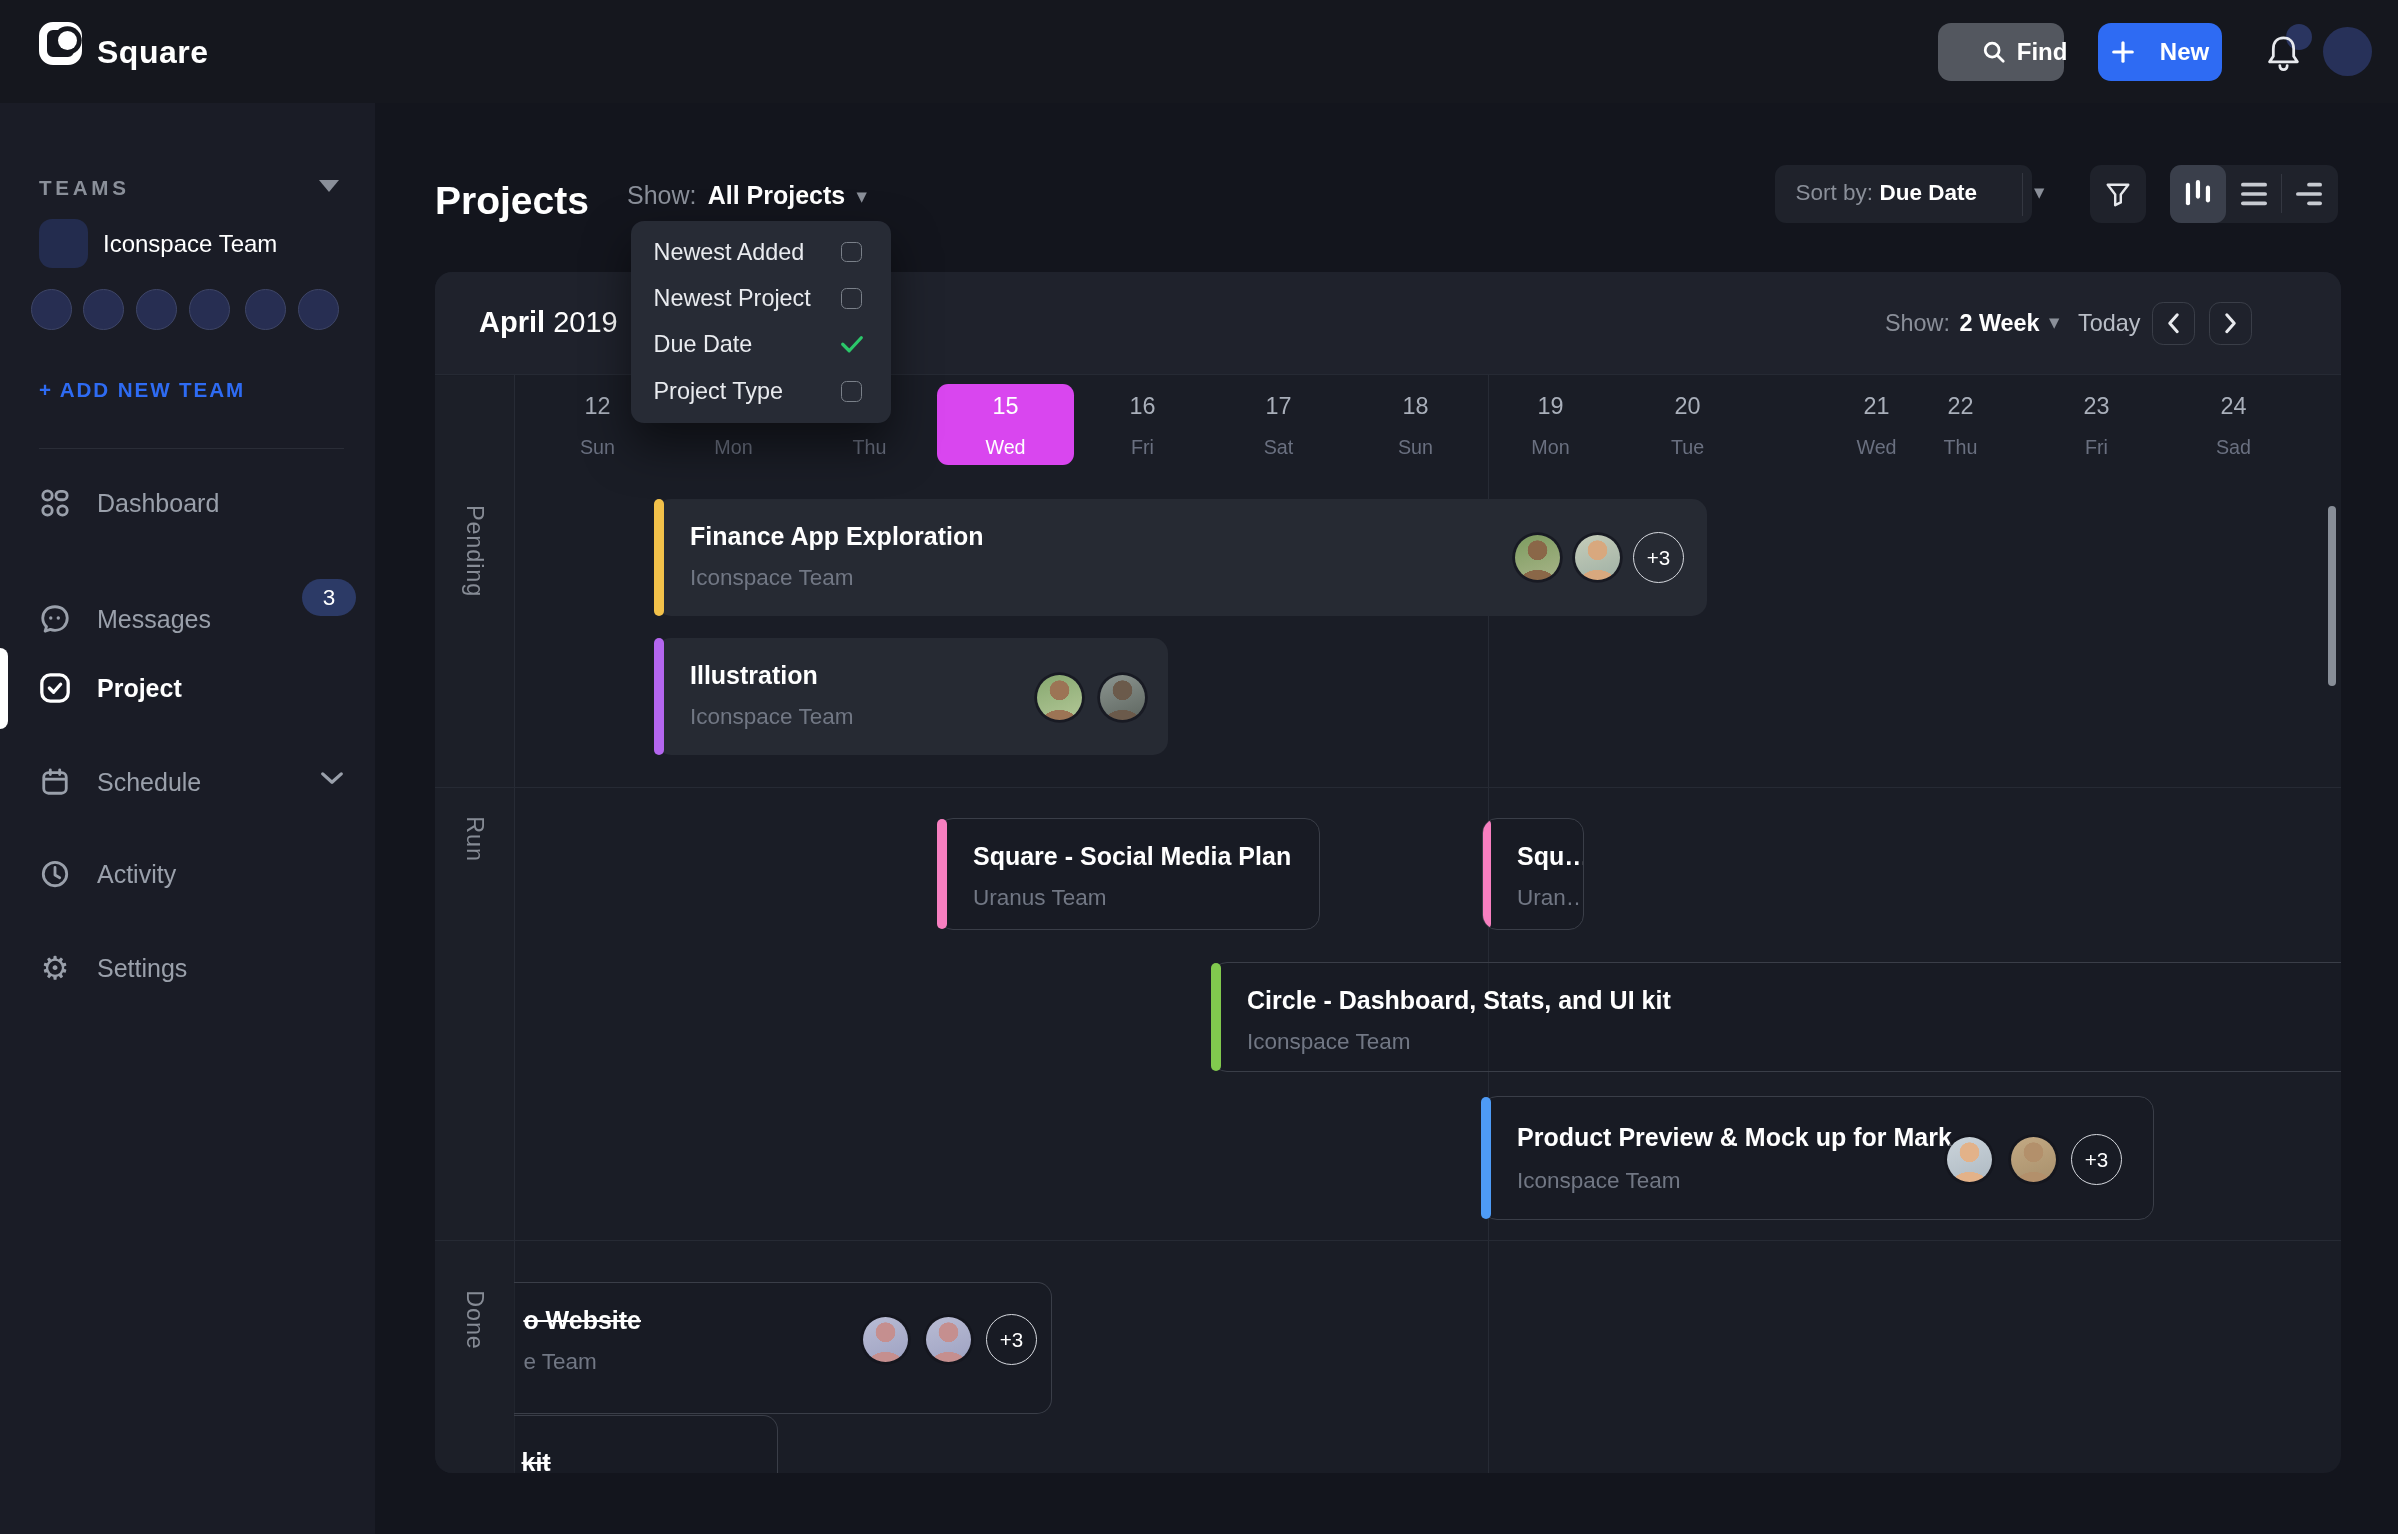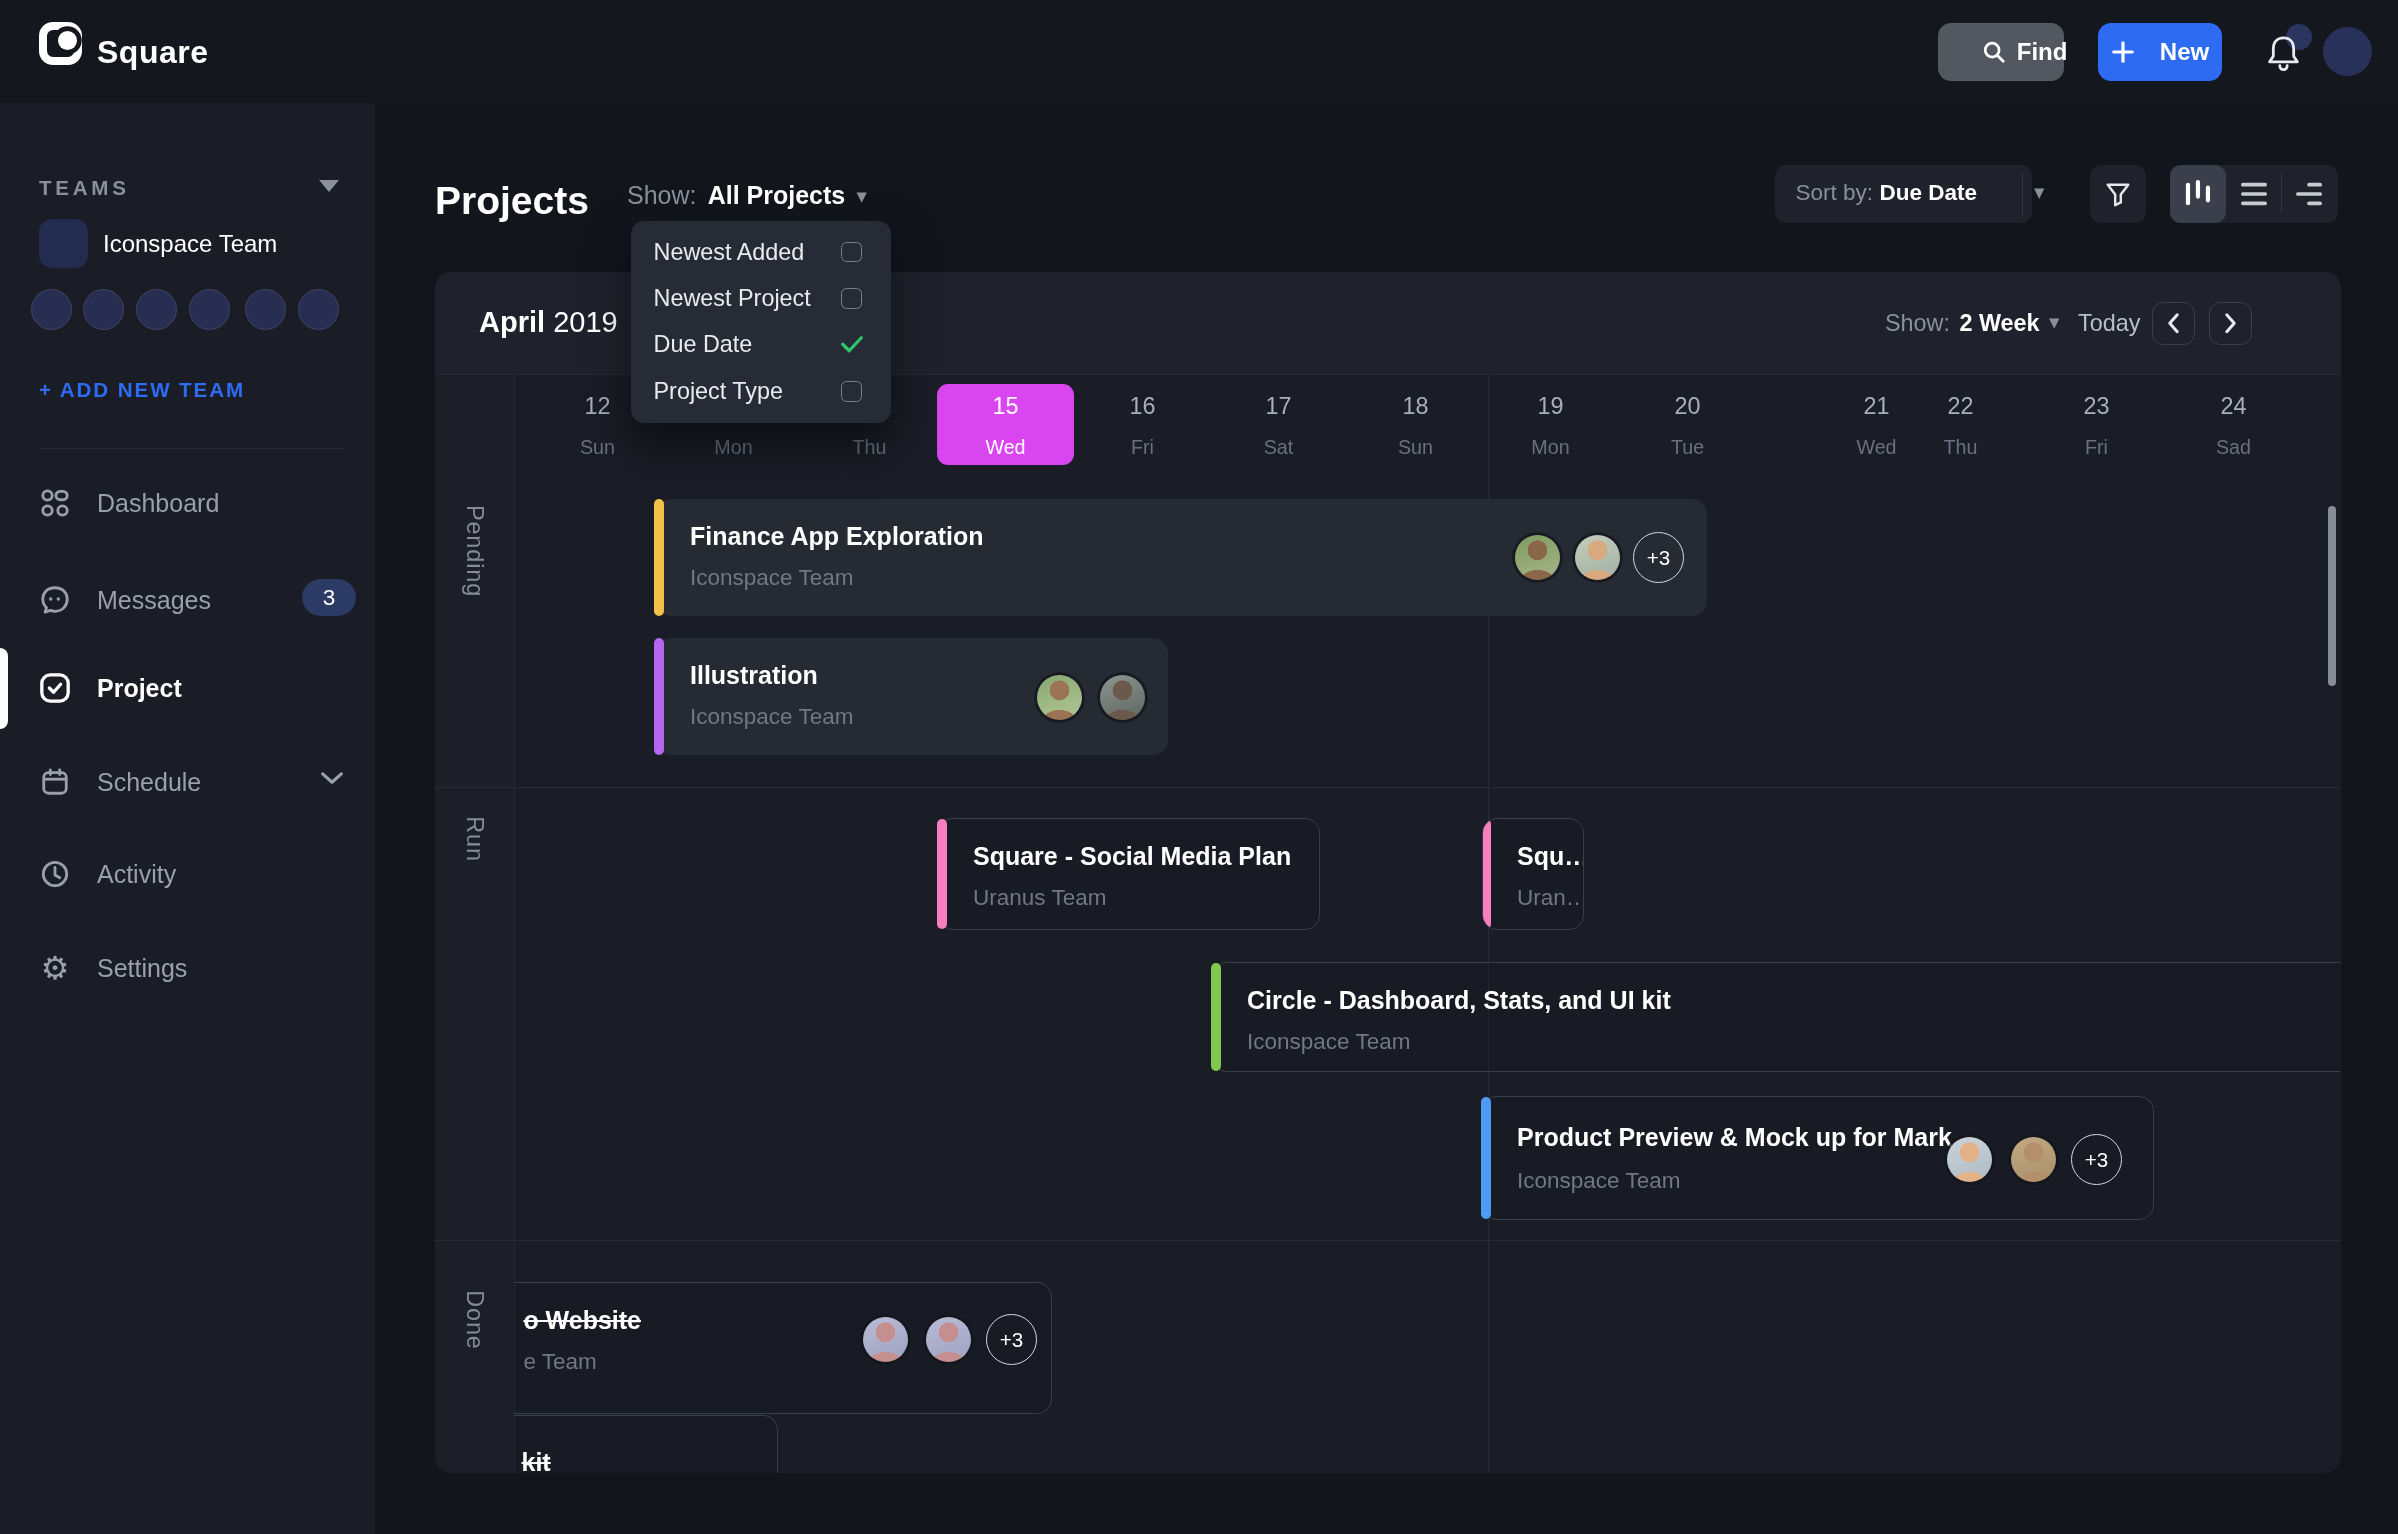--- a/index.html
+++ b/index.html
@@ -162,21 +162,21 @@
         <svg width="30" height="30" viewBox="0 0 32 32">
             <circle cx="8" cy="8" r="5" fill="none" stroke="currentColor" stroke-width="3"></circle>
             <rect x="17" y="3.5" width="12" height="9" rx="4.5" fill="none" stroke="currentColor" stroke-width="3"></rect>
             <circle cx="8" cy="24" r="5" fill="none" stroke="currentColor" stroke-width="3"></circle>
             <circle cx="24" cy="24" r="5" fill="none" stroke="currentColor" stroke-width="3"></circle>
           </svg>
       </span>
       <span class="nav-label">Dashboard</span>
     </div>
 
-    <div class="abs nav-item" style="top:454px">
+    <div class="abs nav-item" style="top:473px">
       <span class="nav-ic">
         <svg width="32" height="32" viewBox="0 0 34 34">
             <path d="M17 4 C9 4 4 9 4 16 C4 20 5.5 23 8 25 L6.5 30 L12 28 C13.5 28.7 15 29 17 29 C25 29 30 23 30 16 C30 9 25 4 17 4 Z" fill="none" stroke="currentColor" stroke-width="3" stroke-linejoin="round"></path>
             <circle cx="12.5" cy="16" r="1.8" fill="currentColor"></circle>
             <circle cx="20.5" cy="16" r="1.8" fill="currentColor"></circle>
           </svg>
       </span>
       <span class="nav-label">Messages</span>
     </div>
     <div class="abs msg-badge">3</div>

